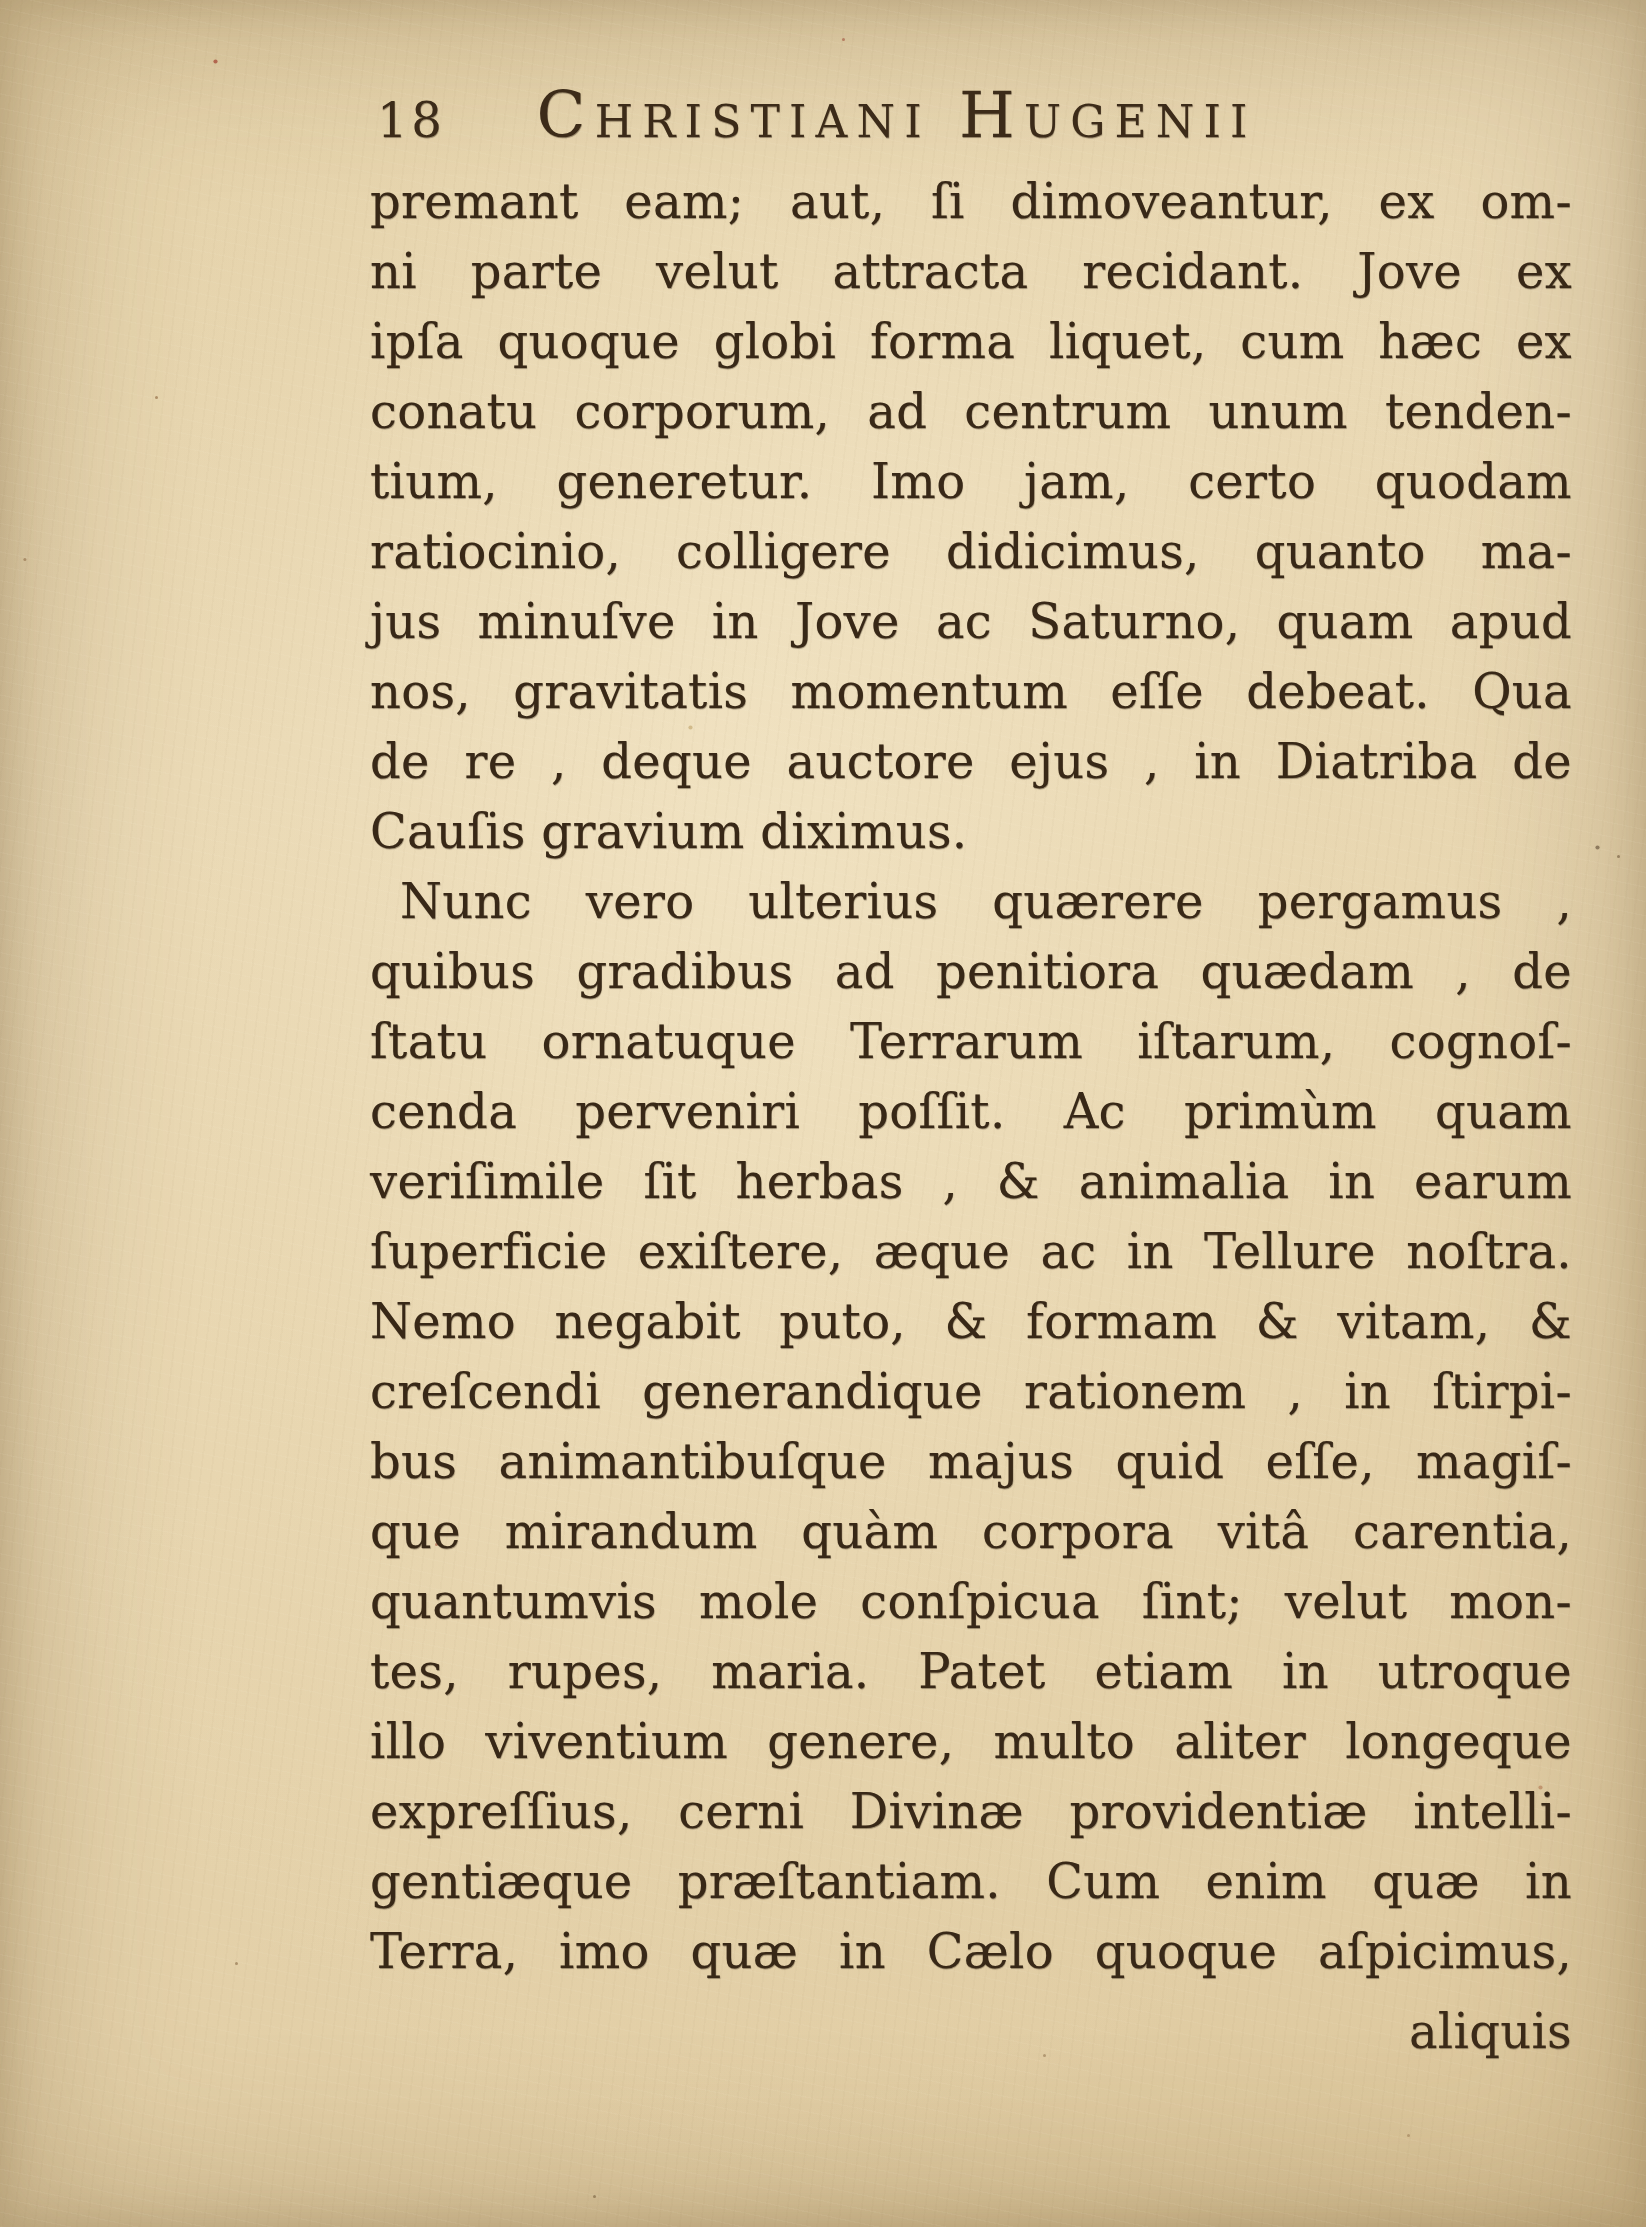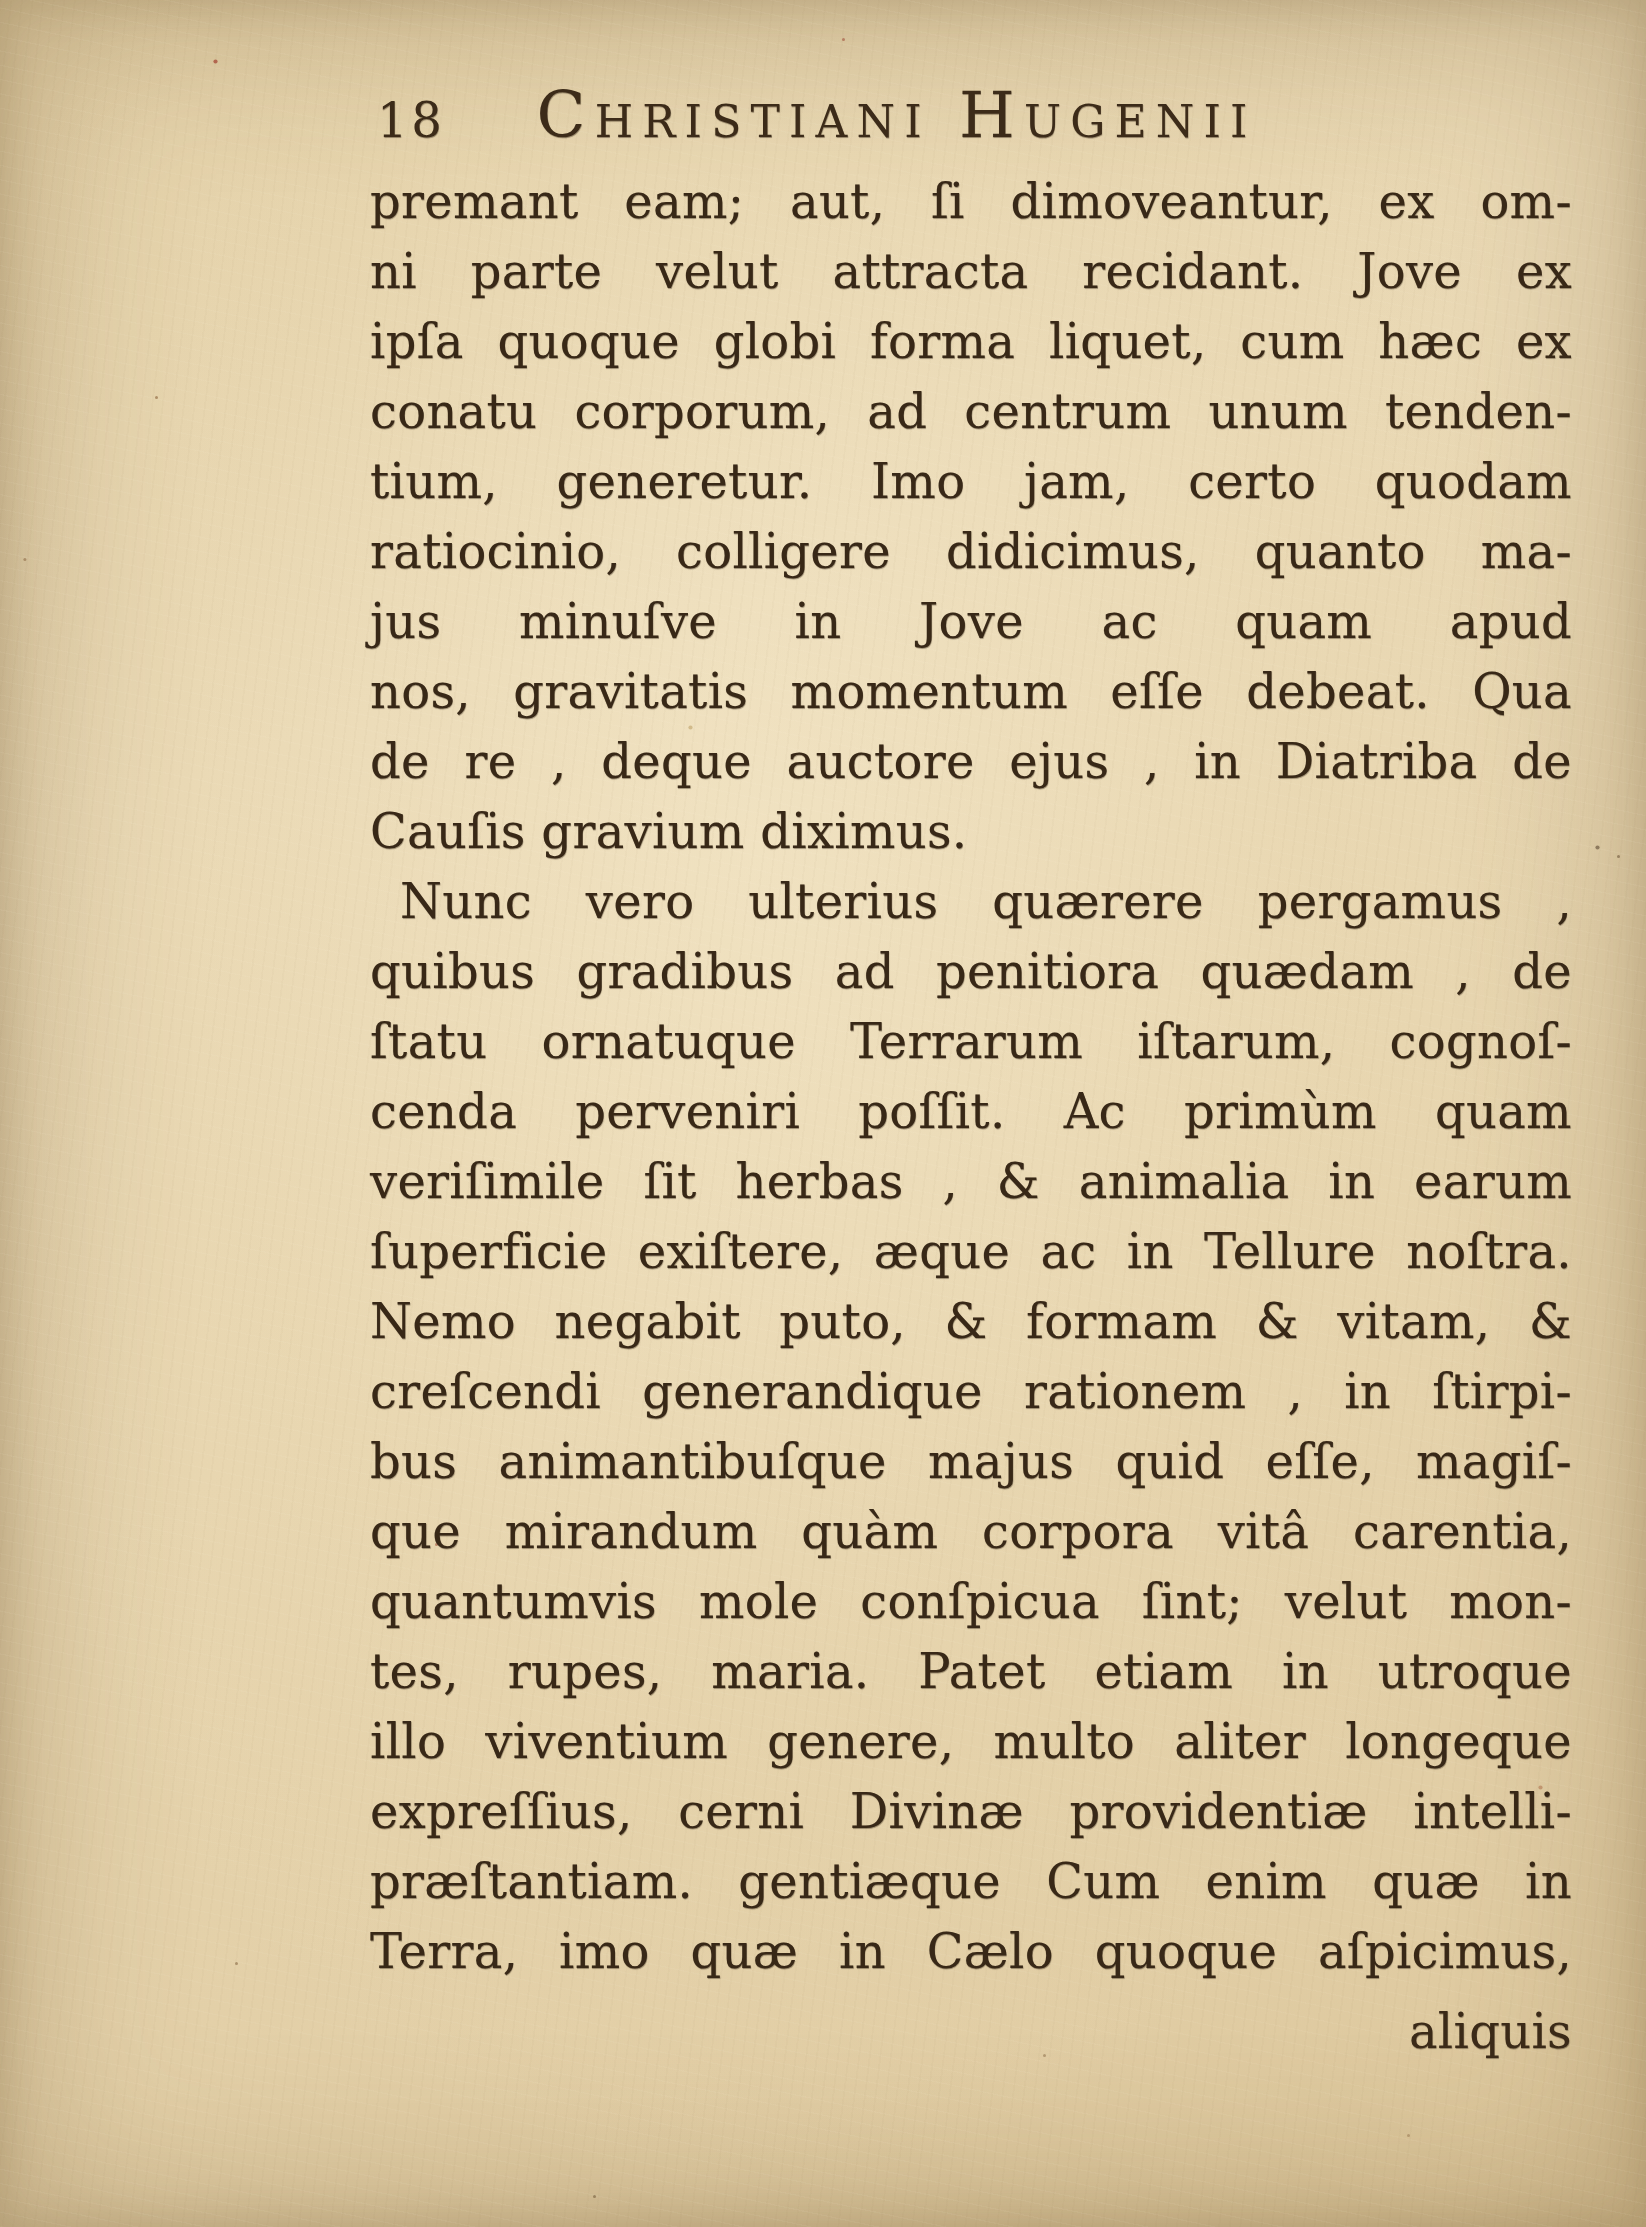--- a/index.html
+++ b/index.html
@@ -159,20 +159,21 @@
           <span>didicimus,</span>
           <span>quanto</span>
           <span>ma-</span>
         </div>
         <div class="line just">
           <span>jus</span>
           <span>minuſve</span>
           <span>in</span>
           <span>Jove</span>
           <span>ac</span>
+          <span>Saturno,</span>
           <span>quam</span>
           <span>apud</span>
         </div>
         <div class="line just">
           <span>nos,</span>
           <span>gravitatis</span>
           <span>momentum</span>
           <span>eſſe</span>
           <span>debeat.</span>
           <span>Qua</span>
@@ -303,22 +304,22 @@
           <span>longeque</span>
         </div>
         <div class="line just">
           <span>expreſſius,</span>
           <span>cerni</span>
           <span>Divinæ</span>
           <span>providentiæ</span>
           <span>intelli-</span>
         </div>
         <div class="line just">
+          <span>gentiæque</span>
           <span>præſtantiam.</span>
-          <span>gentiæque</span>
           <span>Cum</span>
           <span>enim</span>
           <span>quæ</span>
           <span>in</span>
         </div>
         <div class="line just">
           <span>Terra,</span>
           <span>imo</span>
           <span>quæ</span>
           <span>in</span>

